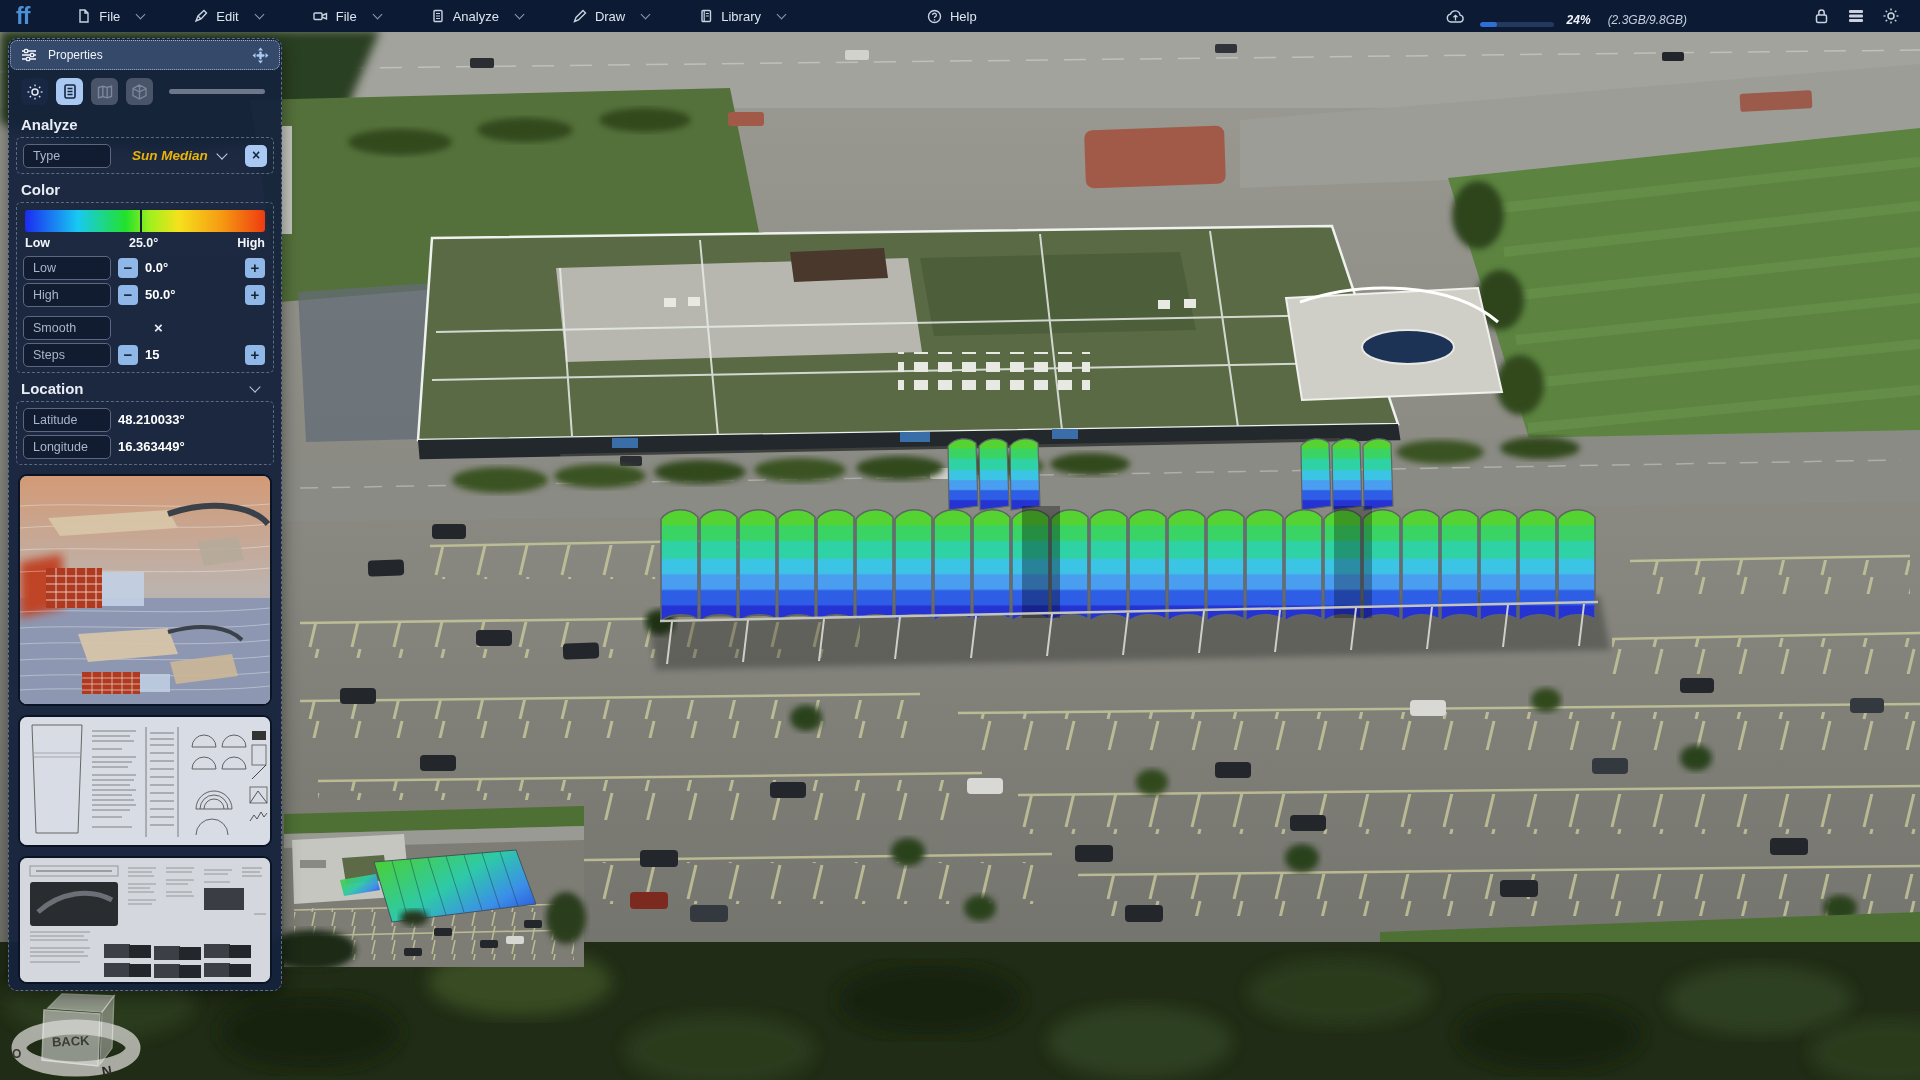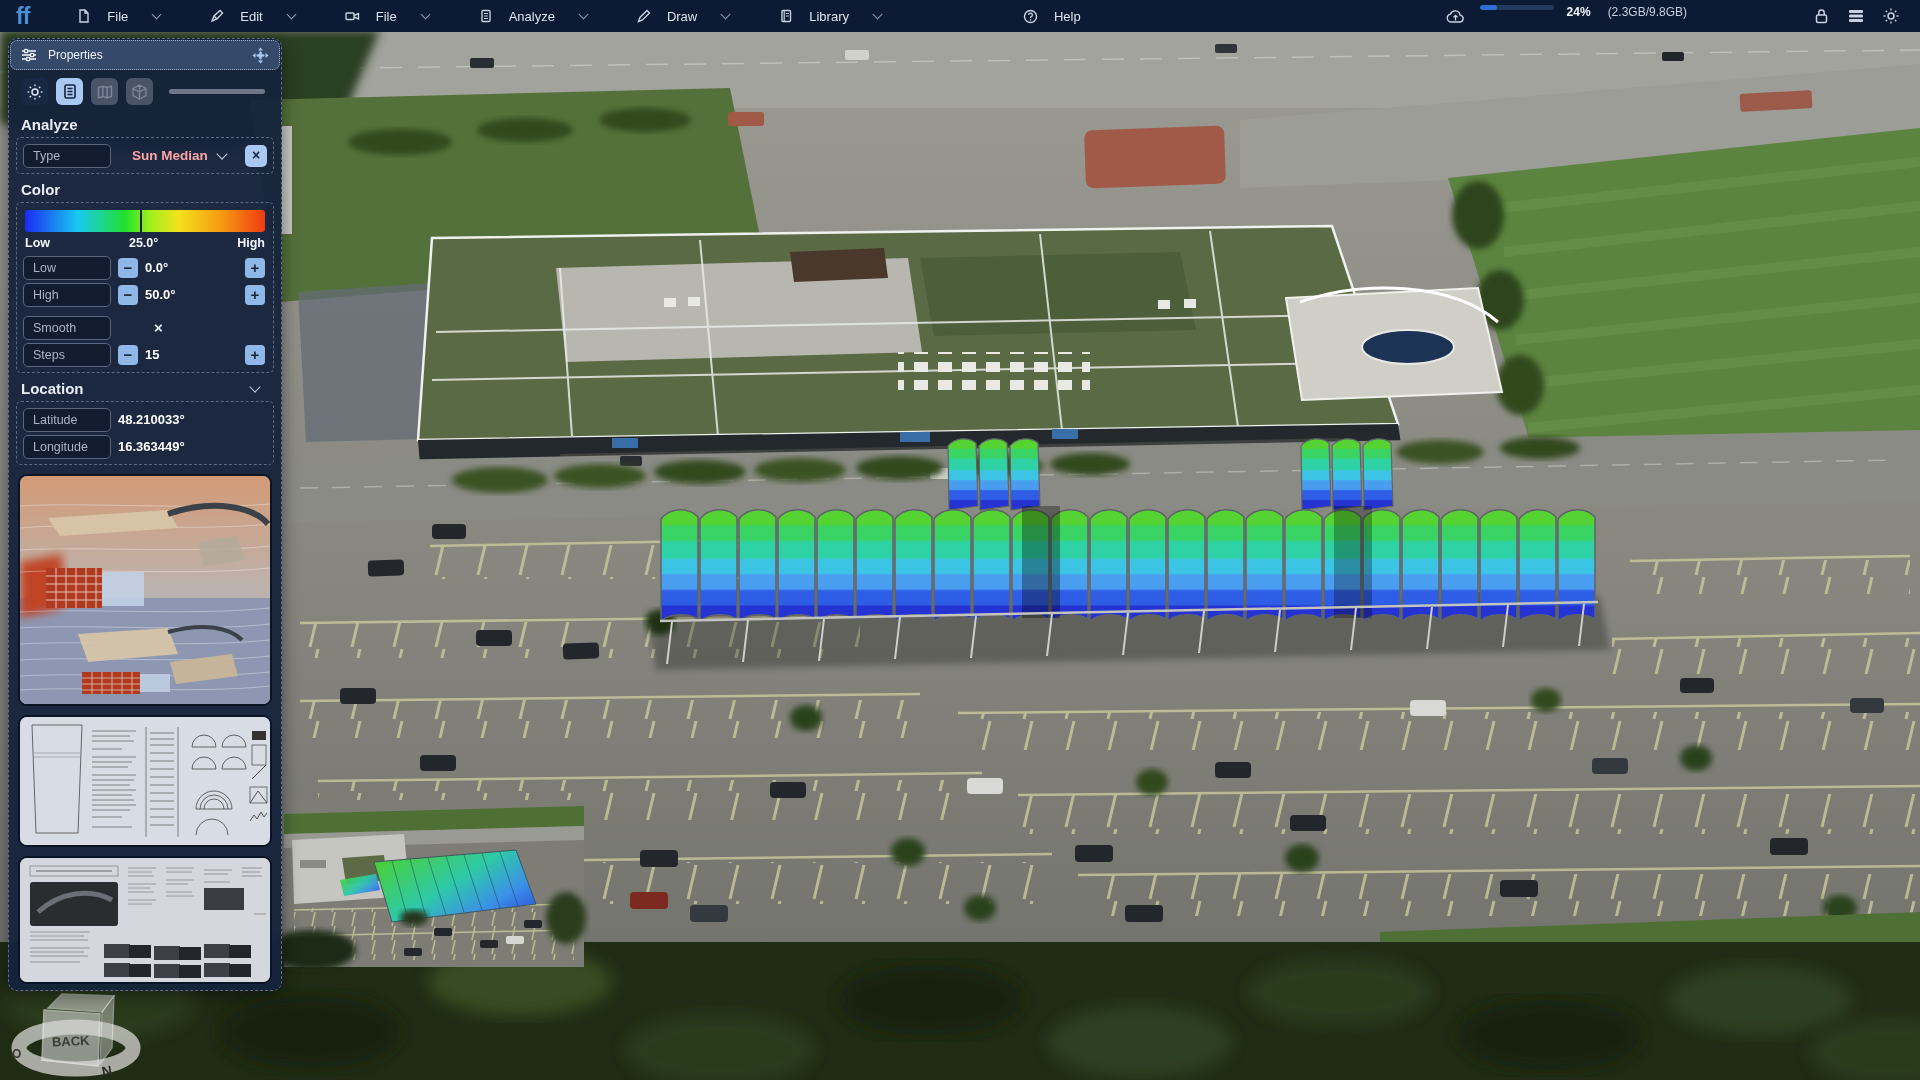--- a/index.html
+++ b/index.html
@@ -7,26 +7,26 @@
   .stage{position:relative;width:1920px;height:1080px;}
 
   
   #vp{position:absolute;left:0;top:0;width:1920px;height:1080px;}
 
   
   .topbar{position:absolute;left:0;top:0;right:0;height:32px;background:#0d1a33;z-index:40;
           display:flex;align-items:center;color:#dde4ef;}
   .logo{color:#4b8fd6;font-weight:bold;font-size:23px;margin-left:16px;letter-spacing:-1px;}
   .menu{display:flex;align-items:center;margin-left:34px;}
-  .menu-item{display:flex;align-items:center;gap:16px;padding:0 14px;margin-right:22px;font-size:13px;cursor:default;white-space:nowrap;}
+  .menu-item{display:flex;align-items:center;gap:8px;padding:0 14px;margin-right:22px;font-size:13px;cursor:default;white-space:nowrap;}
   .menu-item svg{display:block;}
   .chev{display:inline-block;width:6px;height:6px;border-right:1.6px solid #8e9bb0;border-bottom:1.6px solid #8e9bb0;
         transform:rotate(45deg);margin-left:9px;margin-top:-4px;}
   .menu-gap{width:92px;}
-  .top-right{margin-left:auto;display:flex;align-items:flex-start;gap:13px;padding-right:18px;}
+  .top-right{margin-left:auto;display:flex;align-items:flex-end;gap:13px;padding-right:18px;font-style:italic;}
   .progress{width:74px;height:5px;background:#23395e;border-radius:3px;overflow:hidden;}
   .progress i{display:block;height:100%;width:24%;background:#2e6fd6;border-radius:3px;}
   .pct{font-size:12px;font-weight:bold;color:#f0f4fa;}
   .mem{font-size:12px;color:#c6cfdd;margin-left:4px;margin-right:110px;}
   .tb-icon{display:flex;align-items:center;justify-content:center;width:22px;height:22px;}
 
   
   .panel{position:absolute;left:8px;top:38px;width:272px;z-index:30;color:#e8edf5;
          background:rgba(21,35,60,.95);border:1px dashed rgba(155,170,195,.55);border-radius:9px;
          box-shadow:0 4px 18px rgba(0,0,0,.45);padding-bottom:6px;}
@@ -42,21 +42,21 @@
   .sec-h{font-size:15px;font-weight:bold;padding:7px 12px 4px;display:flex;align-items:center;}
   .sec-h .chev{width:7px;height:7px;margin-left:auto;margin-right:10px;border-color:#b9c4d6;}
   .group{margin:0 7px;border:1px dashed rgba(155,170,195,.5);border-radius:5px;padding:4px 6px;}
   .row{display:flex;align-items:center;height:27px;gap:7px;}
   .lbl{width:88px;box-sizing:border-box;height:24px;line-height:22px;padding:0 9px;border:1px solid #5a6781;
        border-radius:5px;background:rgba(9,18,36,.55);color:#a9b5c9;font-size:12.5px;}
   .val{color:#fff;font-size:13px;font-weight:bold;}
   .step-btn{width:20px;height:20px;border-radius:4px;background:#8fb8e8;color:#152338;font-size:15px;
             line-height:19px;text-align:center;font-weight:bold;}
   .push{margin-left:auto;margin-right:2px;}
-  .dd{display:flex;align-items:center;flex:1;font-size:13.5px;font-weight:bold;color:#fca5a5;padding-left:14px;}
+  .dd{display:flex;align-items:center;flex:1;font-size:13.5px;font-weight:bold;color:#eab308;padding-left:14px;font-style:italic;}
   .dd .chev{margin-left:auto;margin-right:12px;width:7px;height:7px;border-color:#c2cddd;}
   .close-btn{width:22px;height:22px;background:#a9c9f2;border-radius:5px;color:#16243d;text-align:center;
              line-height:21px;font-size:14px;font-weight:bold;}
   .ramp{height:22px;border-radius:3px;position:relative;margin:3px 2px 1px;
         background:linear-gradient(90deg,#1b2bf0 0%,#18c9f2 22%,#22e12c 42%,#9ff01e 52%,#f5e11c 64%,#f59a12 82%,#ef3b10 100%);}
   .ramp-marker{position:absolute;left:48%;top:-1px;bottom:-1px;width:2px;background:#141f36;}
   .ramp-labels{display:flex;align-items:center;font-size:12.5px;font-weight:bold;padding:3px 2px 4px;color:#f2f5fa;}
   .ramp-labels .mid{flex:1;text-align:center;}
   .xmark{font-size:15px;font-weight:bold;color:#e8edf5;margin-left:36px;}
   .spacer6{height:6px;}

